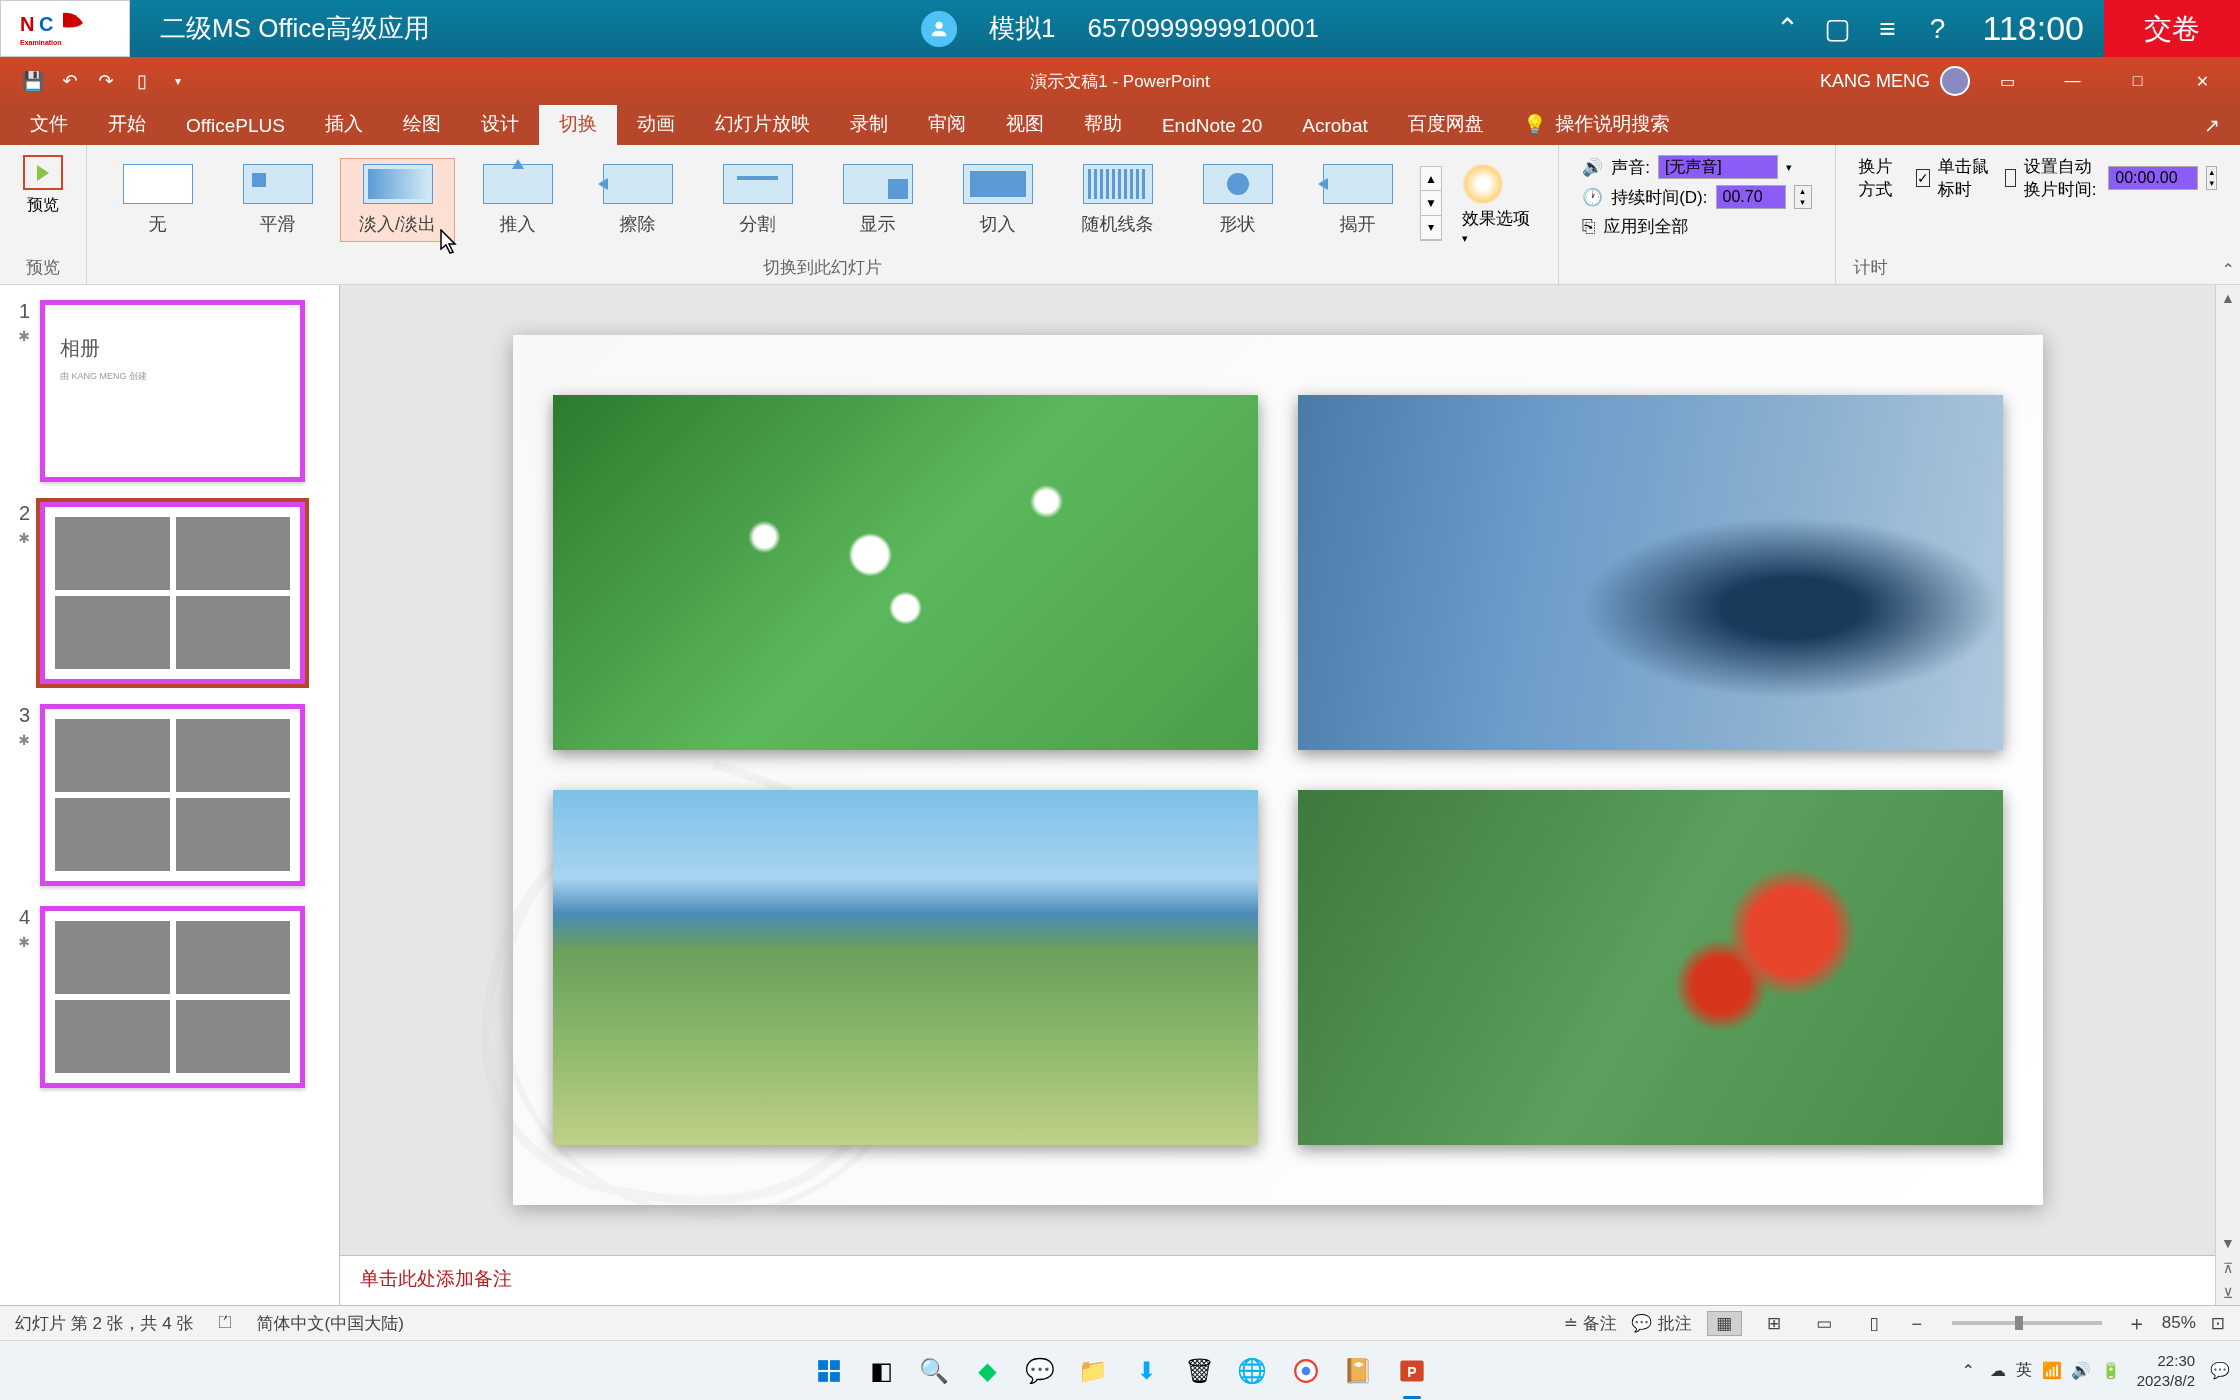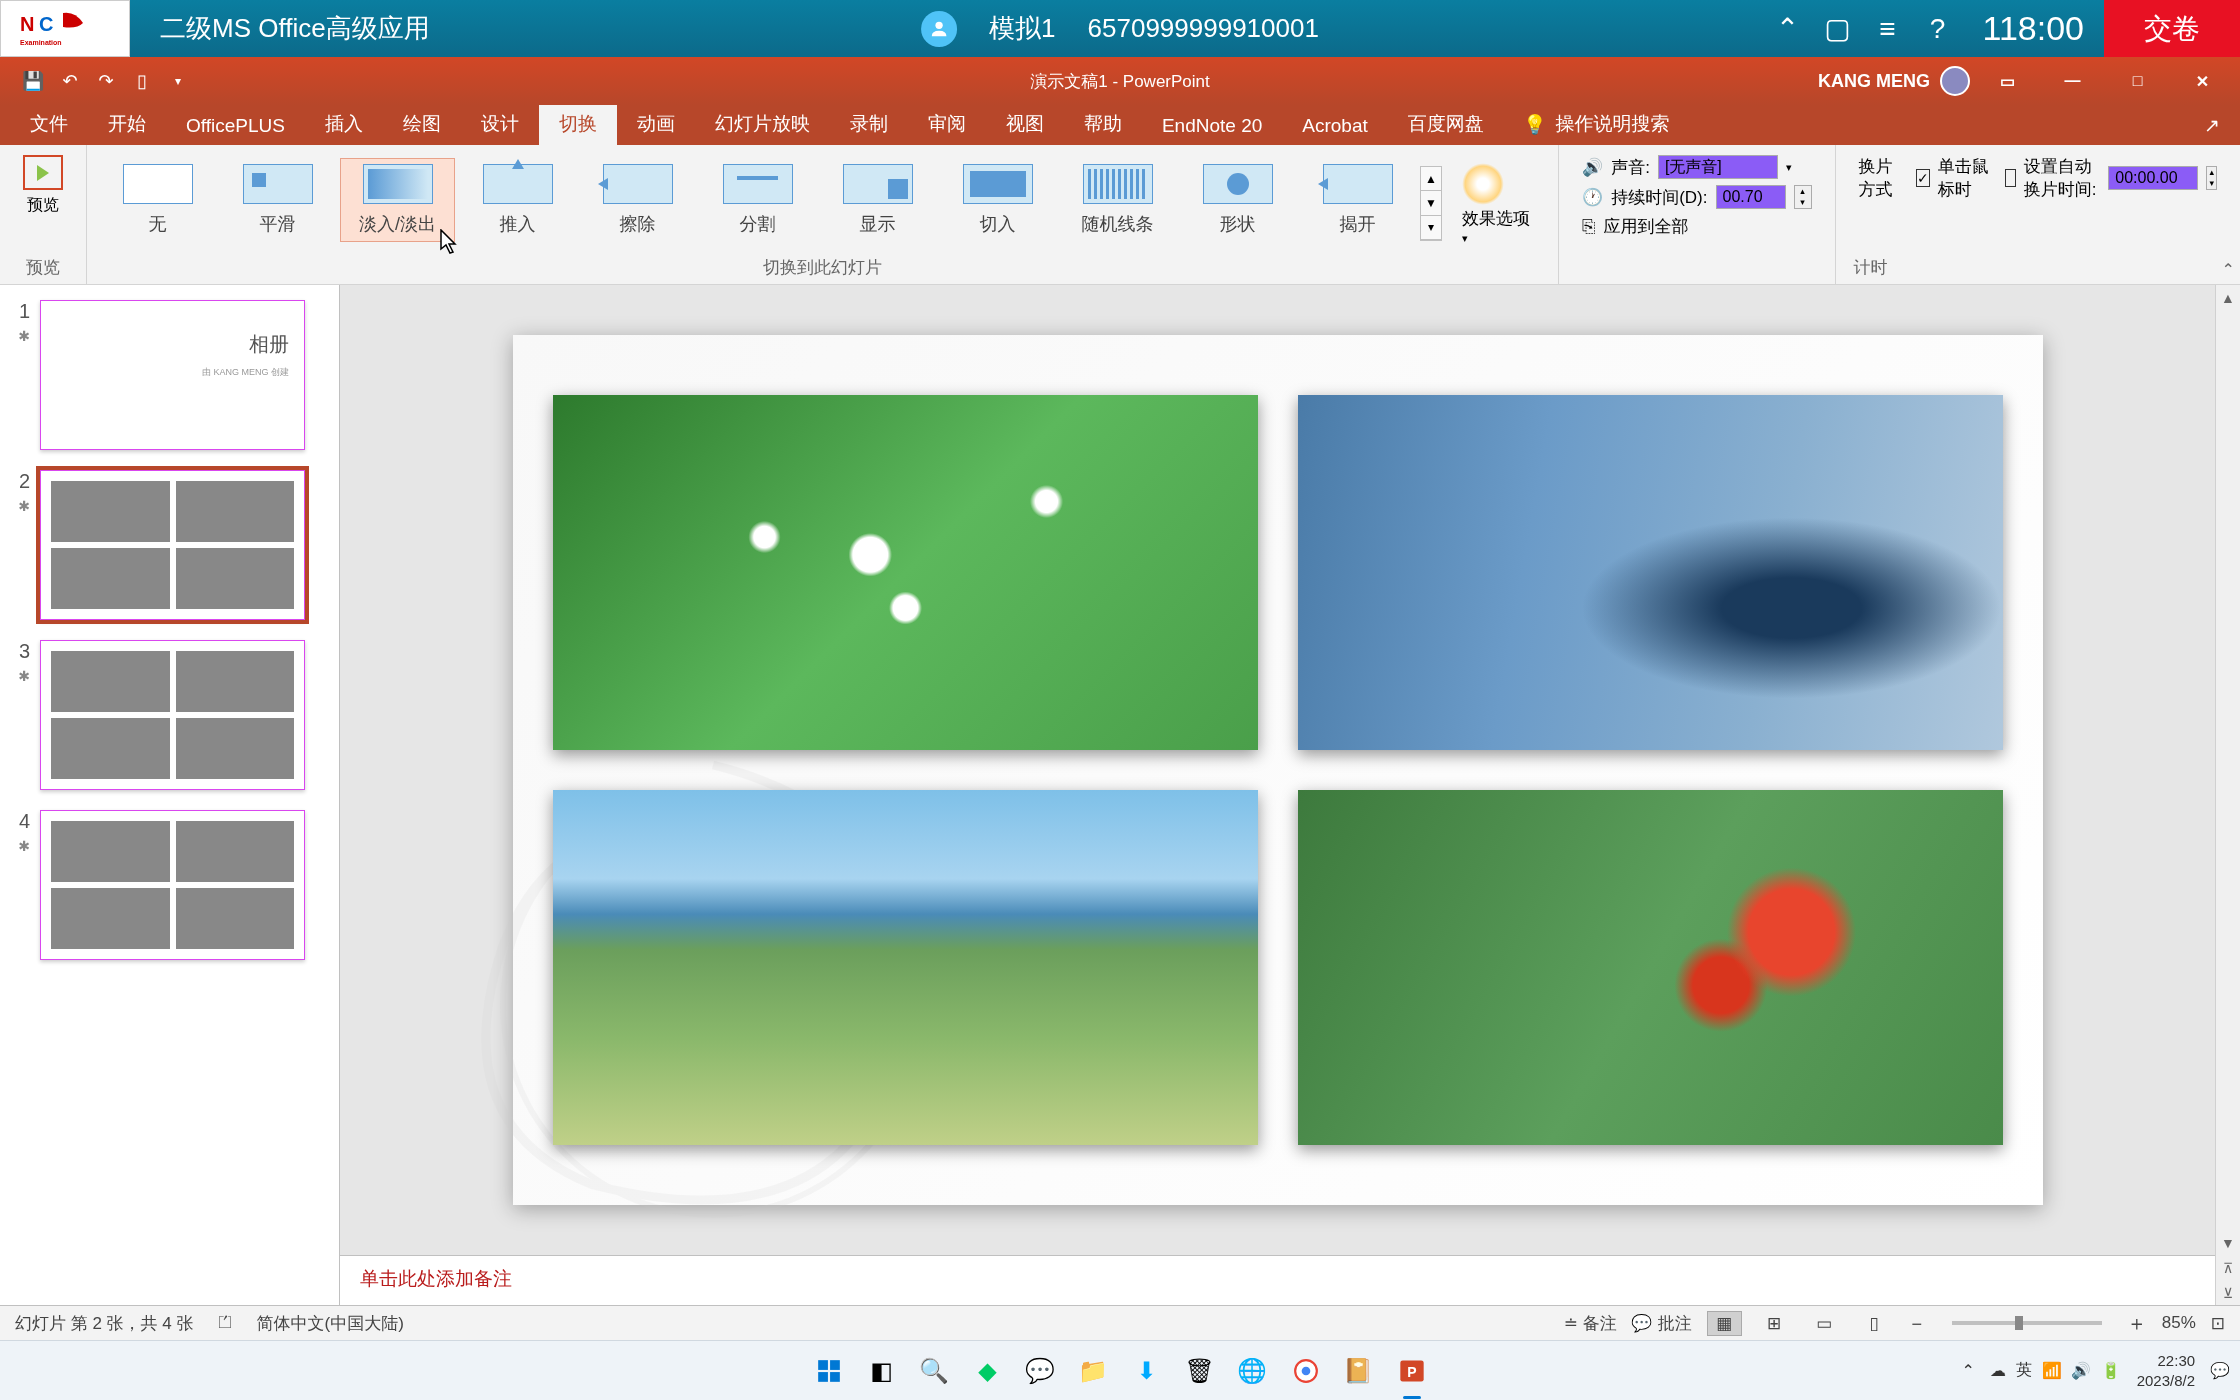--- a/index.html
+++ b/index.html
@@ -15,21 +15,21 @@
 .exam-right { margin-left: auto; display: flex; align-items: center; height: 100%; }
 .exam-icon-btn { width: 50px; height: 57px; display: flex; align-items: center; justify-content: center; cursor: pointer; font-size: 28px; }
 .exam-timer { font-size: 34px; font-weight: 300; padding: 0 20px; }
 .exam-submit { background: #e81123; height: 57px; padding: 0 40px; display: flex; align-items: center; font-size: 28px; }
 
 
 .ppt-title-bar { height: 48px; background: linear-gradient(to bottom, #d24726, #b7472a); display: flex; align-items: center; color: #fff; position: relative; }
 .qat { display: flex; align-items: center; padding-left: 20px; gap: 8px; }
 .qat-btn { width: 28px; height: 28px; display: flex; align-items: center; justify-content: center; cursor: pointer; font-size: 18px; }
 .ppt-doc-title { position: absolute; left: 50%; transform: translateX(-50%); font-size: 17px; }
-.ppt-user { margin-left: auto; display: flex; align-items: center; gap: 10px; padding-right: 10px; font-size: 18px; font-weight: bold; }
+.ppt-user { margin-left: auto; display: flex; align-items: center; gap: 10px; padding-right: 10px; font-size: 18px; }
 .ppt-avatar { width: 30px; height: 30px; border-radius: 50%; background: #8a8ac0; border: 2px solid #fff; }
 .win-btn { width: 55px; height: 48px; display: flex; align-items: center; justify-content: center; cursor: pointer; font-size: 16px; }
 
 
 .ribbon-tabs { height: 40px; background: #b7472a; display: flex; align-items: flex-end; padding-left: 10px; color: #fff; font-size: 19px; }
 .ribbon-tab { padding: 8px 20px; cursor: pointer; }
 .ribbon-tab.active { background: #f3f3f3; color: #b7472a; }
 .ribbon-tell-me { display: flex; align-items: center; padding: 8px 20px; gap: 8px; }
 .ribbon-share { margin-left: auto; padding: 8px 20px; }
 
@@ -60,21 +60,21 @@
 .advance-group { padding: 5px 15px 2px; font-size: 17px; display: flex; flex-direction: row; gap: 8px; }
 .check-row { display: flex; align-items: center; gap: 8px; }
 .checkbox { width: 18px; height: 18px; border: 1px solid #333; display: inline-flex; align-items: center; justify-content: center; font-size: 14px; }
 
 
 .main-area { flex: 1; display: flex; background: #e6e6e6; min-height: 0; }
 .slide-panel { width: 340px; background: #fff; border-right: 1px solid #c0c0c0; overflow-y: auto; padding: 15px 10px; }
 .thumb-row { display: flex; gap: 10px; margin-bottom: 20px; align-items: flex-start; }
 .thumb-num { font-size: 20px; color: #555; width: 20px; text-align: right; }
 .thumb-num .star { font-size: 14px; color: #888; }
-.thumb { width: 265px; height: 150px; background: #fff; border: 1px solid #d946ef; box-shadow: 0 2px 4px rgba(0,0,0,.2); position: relative; overflow: hidden; text-align: right; }
+.thumb { width: 265px; height: 182px; background: #fff; border: 5px solid #d946ef; box-shadow: 0 2px 4px rgba(0,0,0,.2); position: relative; overflow: hidden; }
 .thumb.selected { outline: 4px solid #b7472a; }
 .thumb-grid { display: grid; grid-template-columns: 1fr 1fr; grid-template-rows: 1fr 1fr; gap: 6px; padding: 10px; height: 100%; }
 .thumb-grid div { background: #888; }
 
 .slide-canvas { flex: 1; display: flex; flex-direction: column; position: relative; background: #e6e6e6; }
 .slide-stage { flex: 1; display: flex; align-items: center; justify-content: center; padding: 20px; position: relative; overflow: hidden; }
 .slide { width: 1530px; height: 870px; background: #fff linear-gradient(135deg, #f8f8f8, #fff); box-shadow: 0 4px 20px rgba(0,0,0,.3); position: relative; }
 .slide-swirl { position: absolute; left: -100px; bottom: -100px; width: 600px; height: 600px; opacity: 0.15; }
 .slide-photos { position: absolute; inset: 0; display: grid; grid-template-columns: 1fr 1fr; grid-template-rows: 1fr 1fr; gap: 40px; padding: 60px 40px; }
 .photo { box-shadow: 0 5px 15px rgba(0,0,0,.4); background: #777; }

